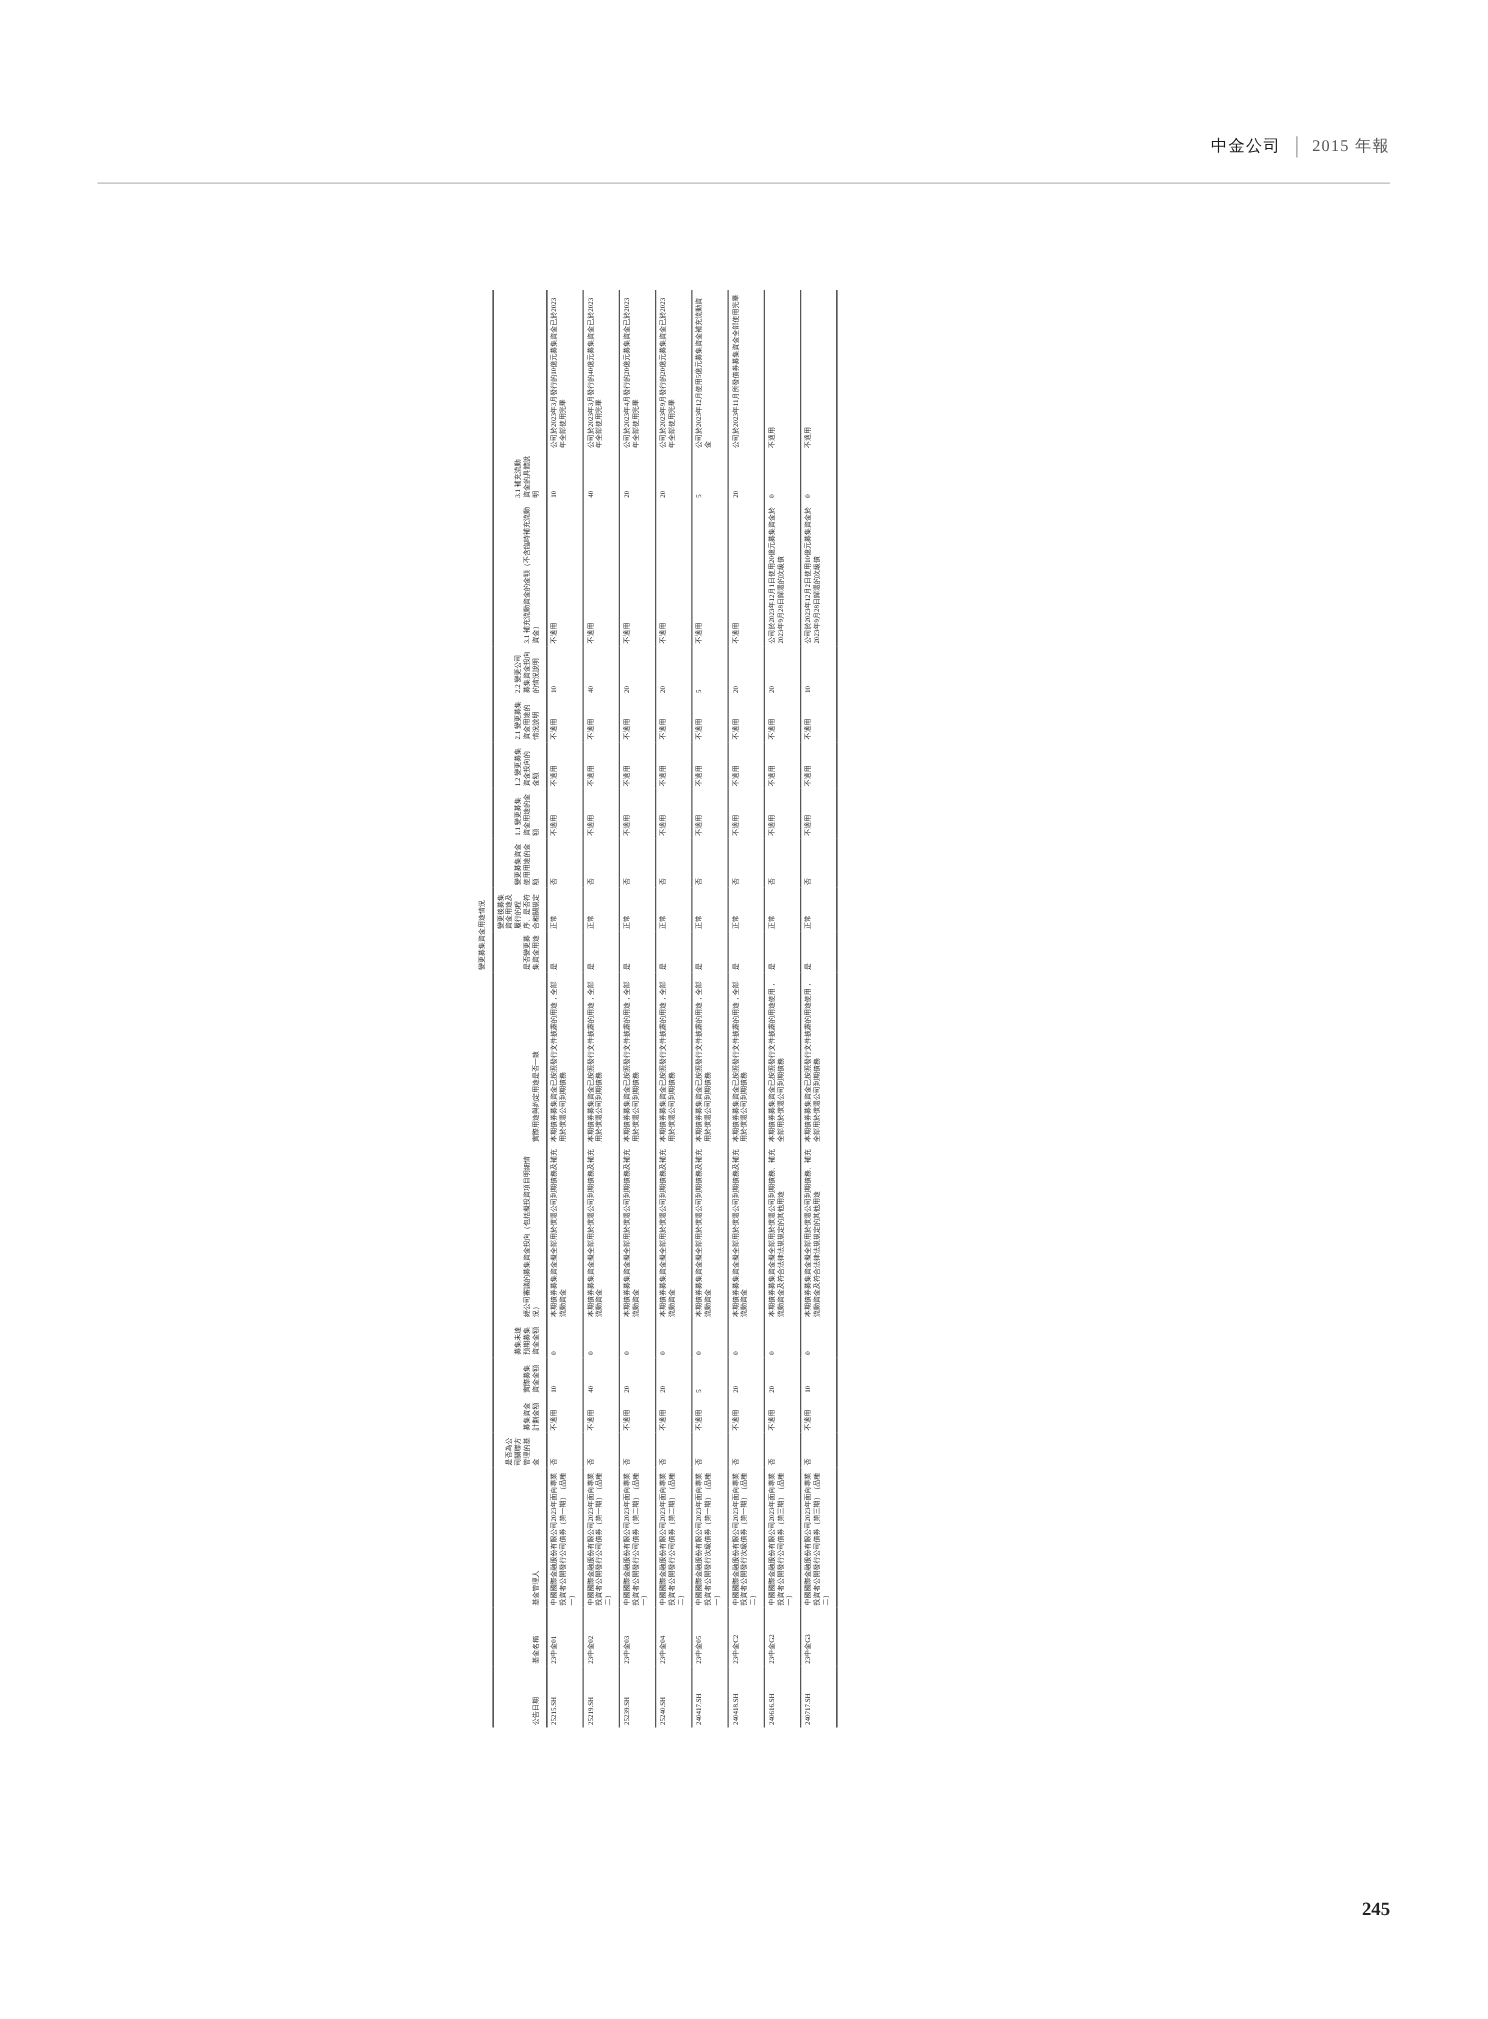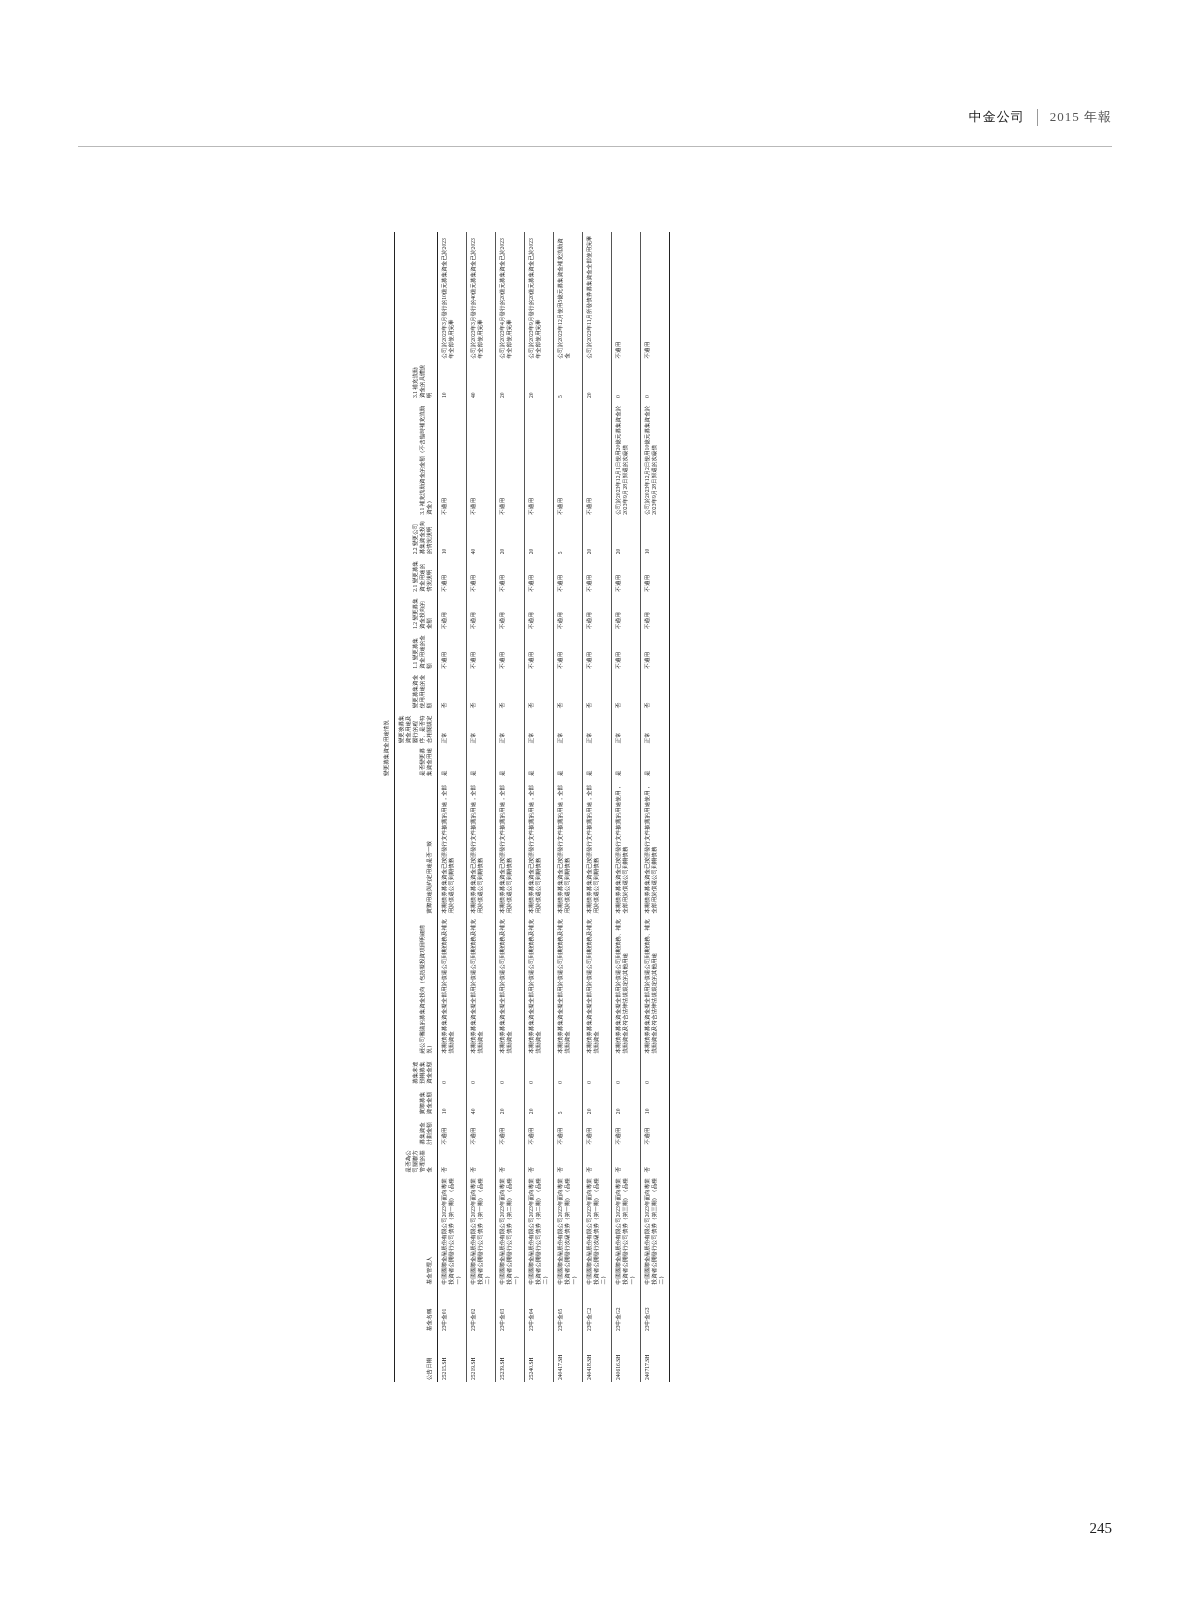--- a/index.html
+++ b/index.html
@@ -26,20 +26,21 @@
   .header-rule{
     position:absolute;
     left:78px; right:78px; top:146px;
     height:1px; background:#b9b9b9;
   }
   .page-number{
     position:absolute;
     right:78px; bottom:78px;
     font-size:15px;
     color:#222;
+    font-weight:bold;
   }
 
   
   .rot-wrap{
     position:absolute;
     left:0; top:0;
     width:1190px; height:1615px;
   }
   
   .rot-inner{

